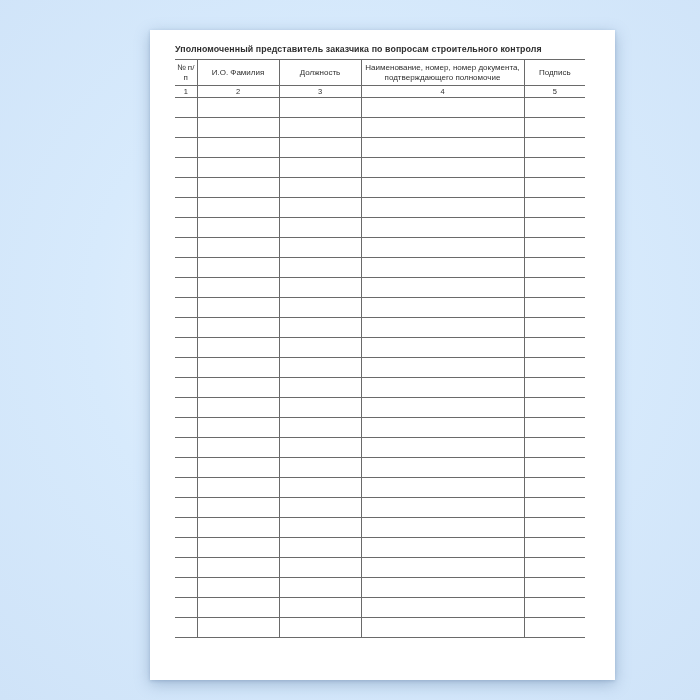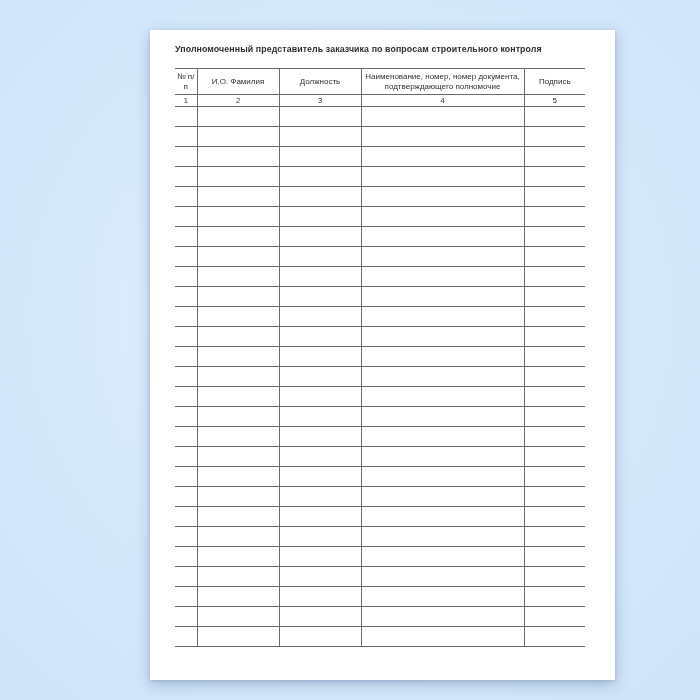--- a/index.html
+++ b/index.html
@@ -30,21 +30,21 @@
     left:25px; top:14px;
     width:415px;
     font-size:8.8px;
     font-weight:bold;
     color:var(--text);
     letter-spacing:0.1px;
     white-space:nowrap;
   }
   table.form-table{
     position:absolute;
-    left:25px; top:38px;
+    left:25px; top:29px;
     width:410px;
     border-collapse:collapse;
     table-layout:fixed;
     border-bottom:1px solid var(--line);
     color:var(--text);
   }
   table.form-table tr{border-top:1px solid var(--line);}
   table.form-table th,
   table.form-table td{
     border-left:1px solid var(--line);

